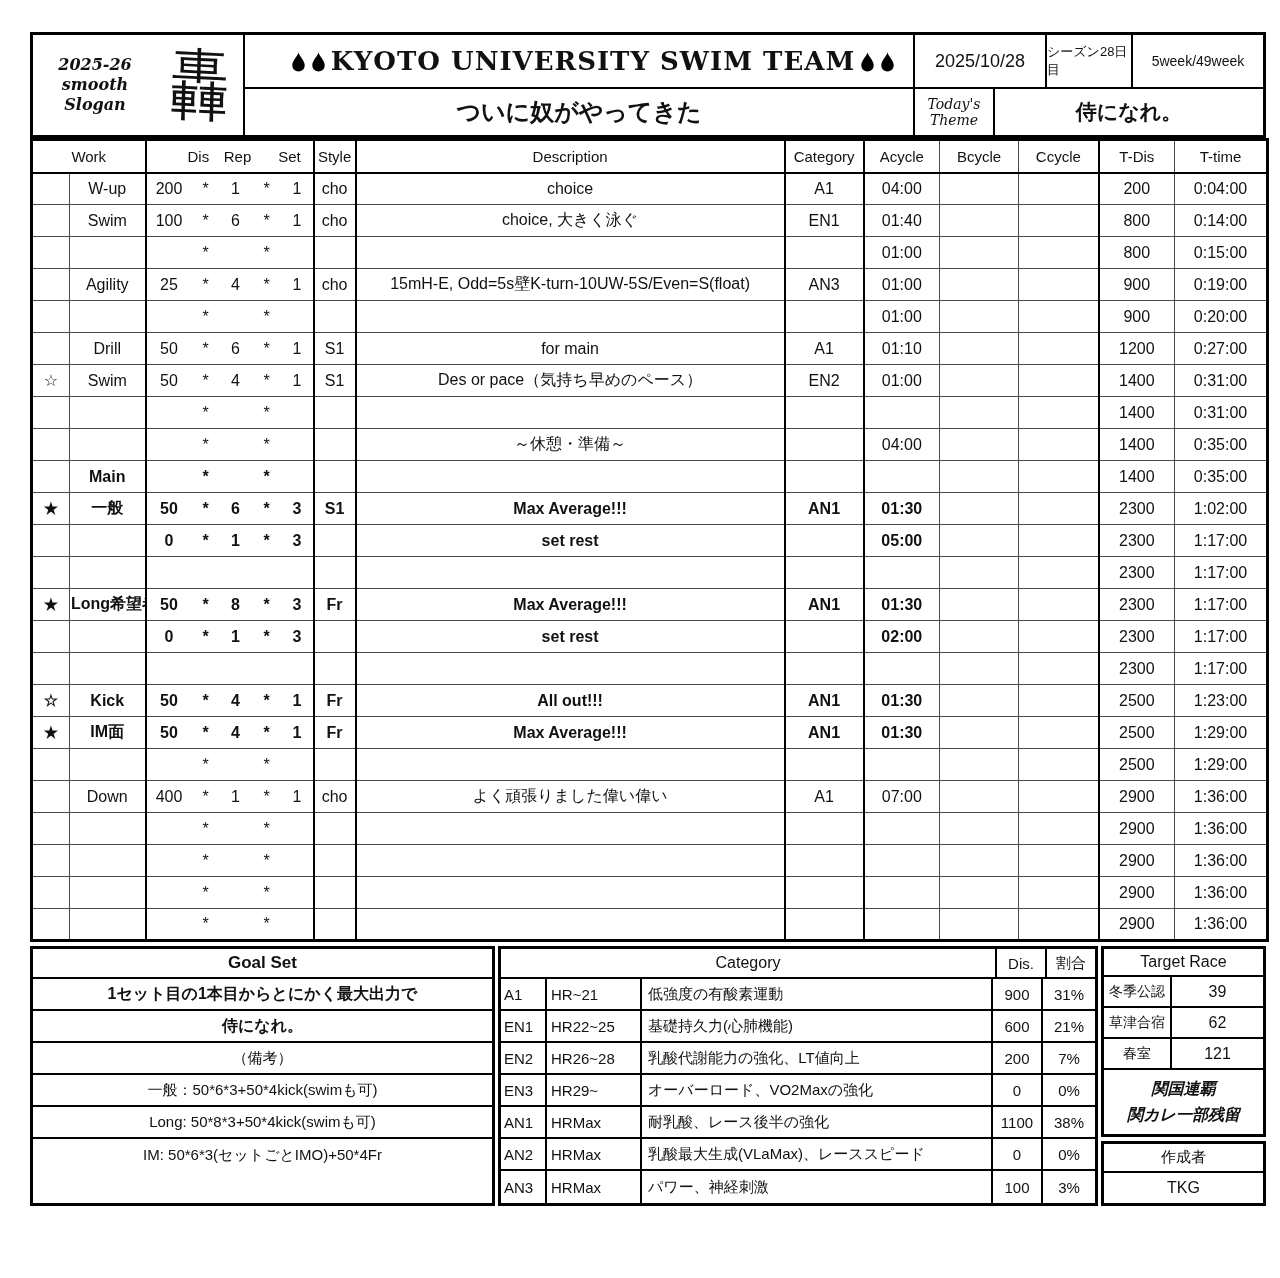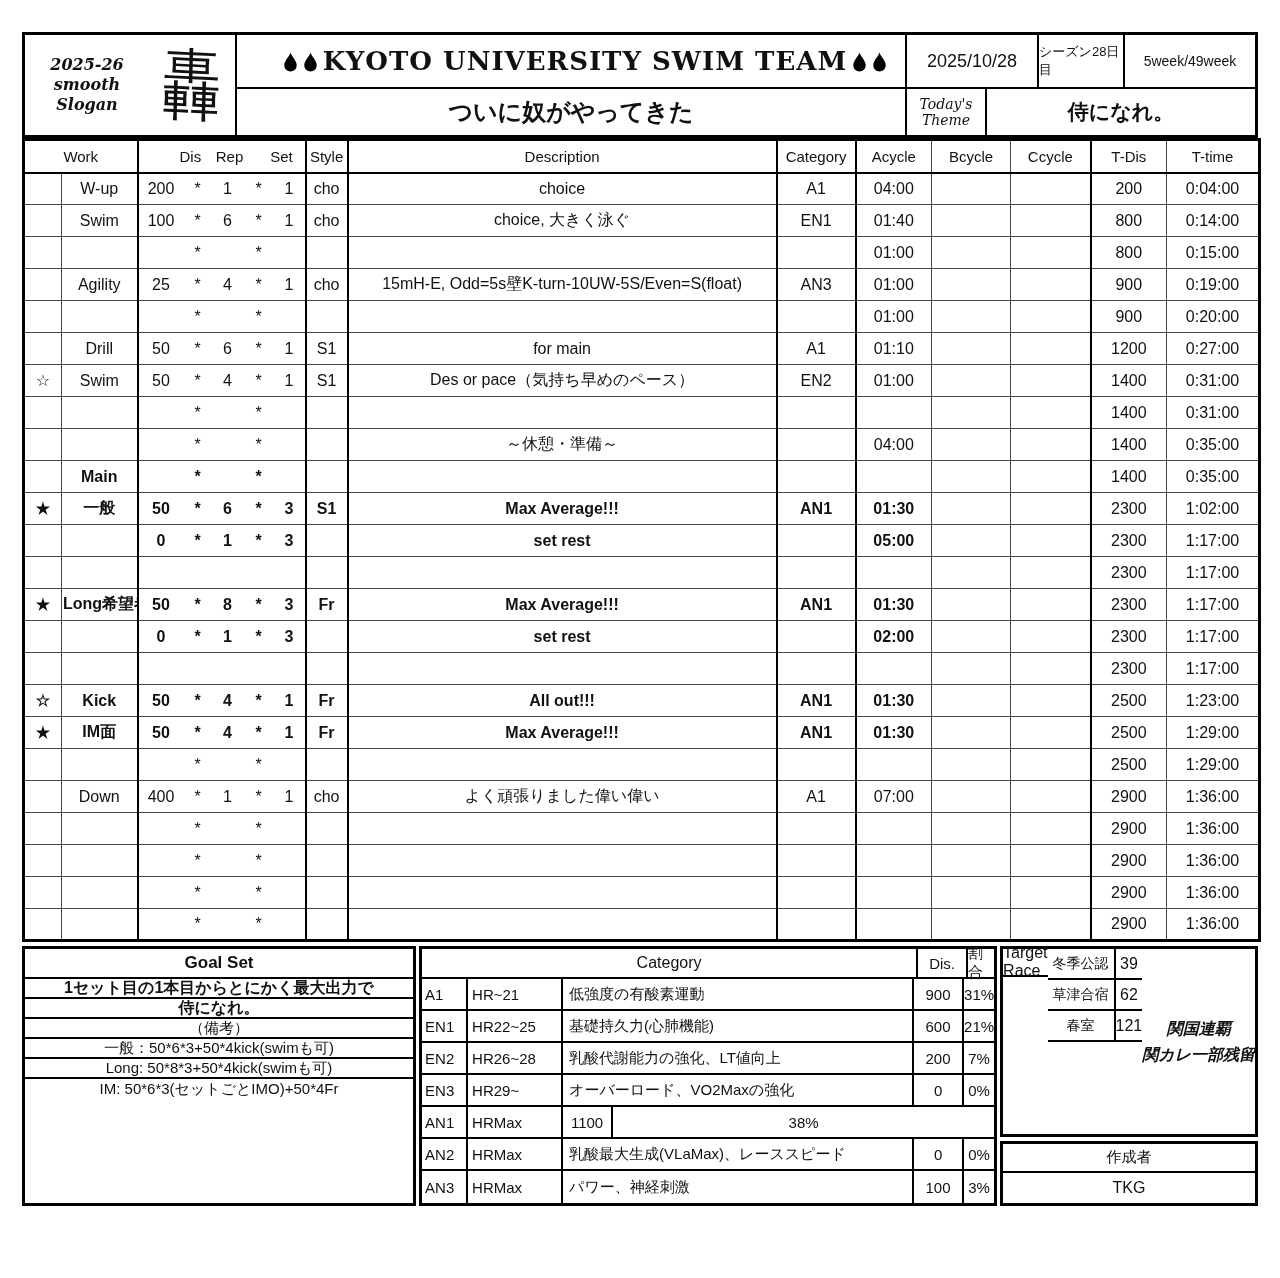--- a/index.html
+++ b/index.html
@@ -2,21 +2,21 @@
 <html><head>
 <meta charset="utf-8">
 <style>
   * { margin:0; padding:0; box-sizing:border-box; }
   html,body { background:#fff; }
   body {
     width:1280px; height:1278px; position:relative;
     font-family:"Liberation Sans", sans-serif; color:#111;
     -webkit-font-smoothing:antialiased;
   }
-  .sheet { position:absolute; left:22px; top:32px; width:1236px; }
+  .sheet { position:absolute; left:30px; top:32px; width:1236px; }
 
   
   .hdr { display:flex; border:3px solid #000; height:106px; background:#fff; }
   .logo-cell { width:212px; border-right:2px solid #000; display:flex; align-items:center; }
   .slogan { flex:1; text-align:center; font-family:"DejaVu Serif", serif; font-style:italic; font-weight:bold; font-size:16px; line-height:1.25; }
   .logo-char { width:86px; text-align:center; font-family:"DejaVu Serif", serif; font-size:58px; line-height:1; transform:scaleY(1.35) rotate(2deg); transform-origin:center; }
   .hdr-right { flex:1; display:flex; flex-direction:column; }
   .hdr-row1 { height:54px; display:flex; border-bottom:2px solid #000; }
   .title-cell { width:668px; display:flex; align-items:center; justify-content:center; gap:5px;
     font-family:"DejaVu Serif", serif; font-weight:bold; font-size:26px; letter-spacing:1px; white-space:nowrap;padding-left:28px; }
@@ -50,40 +50,40 @@
   tr.b td.c-td, tr.b td.c-tt { font-weight:normal; }
   .grp { display:flex; align-items:center; }
   .grp .g1 { width:46px; text-align:center;padding-left:40px; }
   .grp .g2 { width:32px; margin-left:28px; text-align:center; }
   .grp .g3 { width:32px; margin-left:20px; text-align:center; }
 
   
   .bottom { display:flex; gap:3px; margin-top:4px; align-items:stretch; }
   .goal-box { width:465px; border:3px solid #000; }
   .gs-h { height:30px; border-bottom:2px solid #000; font-weight:bold; font-size:17px; display:flex; align-items:center; justify-content:center; }
-  .gs-row { height:20px; border-bottom:2px solid #000; display:flex; align-items:center; justify-content:center; font-size:15px; white-space:nowrap; }
+  .gs-row { height:32px; border-bottom:2px solid #000; display:flex; align-items:center; justify-content:center; font-size:15px; white-space:nowrap; }
   .gs-rows .gs-row:last-child { border-bottom:none; }
   .gs-row.b { font-weight:bold; font-size:16px; }
 
   .cat-box { width:600px; border:3px solid #000; font-size:15px; }
   .cat-h { display:flex; height:30px; border-bottom:2px solid #000; }
   .cat-h-span { width:494px; display:flex; align-items:center; justify-content:center; font-size:16px; }
   .cat-h-dis { width:50px; border-left:2px solid #000; display:flex; align-items:center; justify-content:center; }
   .cat-h-ratio { flex:1; border-left:2px solid #000; display:flex; align-items:center; justify-content:center; }
   .cat-row { display:flex; height:32px; border-bottom:2px solid #000; }
   .cat-rows .cat-row:last-child { border-bottom:none; }
   .cat-row > div { display:flex; align-items:center; }
   .cat-code { width:44px; padding-left:3px; }
   .cat-hr { width:95px; border-left:2px solid #000; padding-left:4px; }
   .cat-desc { width:351px; border-left:2px solid #000; padding-left:6px; white-space:nowrap; overflow:hidden; }
   .cat-dis { width:50px; border-left:2px solid #000; justify-content:center; }
   .cat-ratio { flex:1; border-left:2px solid #000; justify-content:center; }
 
   .tr-col { flex:1; display:flex; flex-direction:column; }
-  .tr-main { border:3px solid #000; flex:1; display:flex; flex-direction:row; }
+  .tr-main { border:3px solid #000; flex:1; display:flex; flex-direction:column; }
   .tr-h { height:28px; border-bottom:2px solid #000; display:flex; align-items:center; justify-content:center; font-size:16px; }
   .tr-race { display:flex; height:31px; border-bottom:2px solid #000; }
   .tr-race-name { width:68px; border-right:2px solid #000; display:flex; align-items:center; justify-content:center; font-size:14px; white-space:nowrap; }
   .tr-race-value { flex:1; display:flex; align-items:center; justify-content:center; font-size:16px; }
   .tr-slogan { flex:1; display:flex; flex-direction:column; align-items:center; justify-content:center;
     font-family:"DejaVu Serif", serif; font-style:italic; font-weight:bold; font-size:16px; line-height:1.6; white-space:nowrap; }
   .tr-author { border:3px solid #000; margin-top:4px; }
   .tr-author-label { height:29px; border-bottom:2px solid #000; display:flex; align-items:center; justify-content:center; font-size:15px; }
   .tr-author-name { height:30px; display:flex; align-items:center; justify-content:center; font-size:16px; }
 </style>
@@ -672,20 +672,21 @@
             <div class="cat-code">EN3</div>
             <div class="cat-hr">HR29~</div>
             <div class="cat-desc">オーバーロード、VO2Maxの強化</div>
             <div class="cat-dis">0</div>
             <div class="cat-ratio">0%</div>
           </div>
 
           <div class="cat-row">
             <div class="cat-code">AN1</div>
             <div class="cat-hr">HRMax</div>
+            <div class="cat-desc">耐乳酸、レース後半の強化</div>
             <div class="cat-dis">1100</div>
             <div class="cat-ratio">38%</div>
           </div>
 
           <div class="cat-row">
             <div class="cat-code">AN2</div>
             <div class="cat-hr">HRMax</div>
             <div class="cat-desc">乳酸最大生成(VLaMax)、レーススピード</div>
             <div class="cat-dis">0</div>
             <div class="cat-ratio">0%</div>

